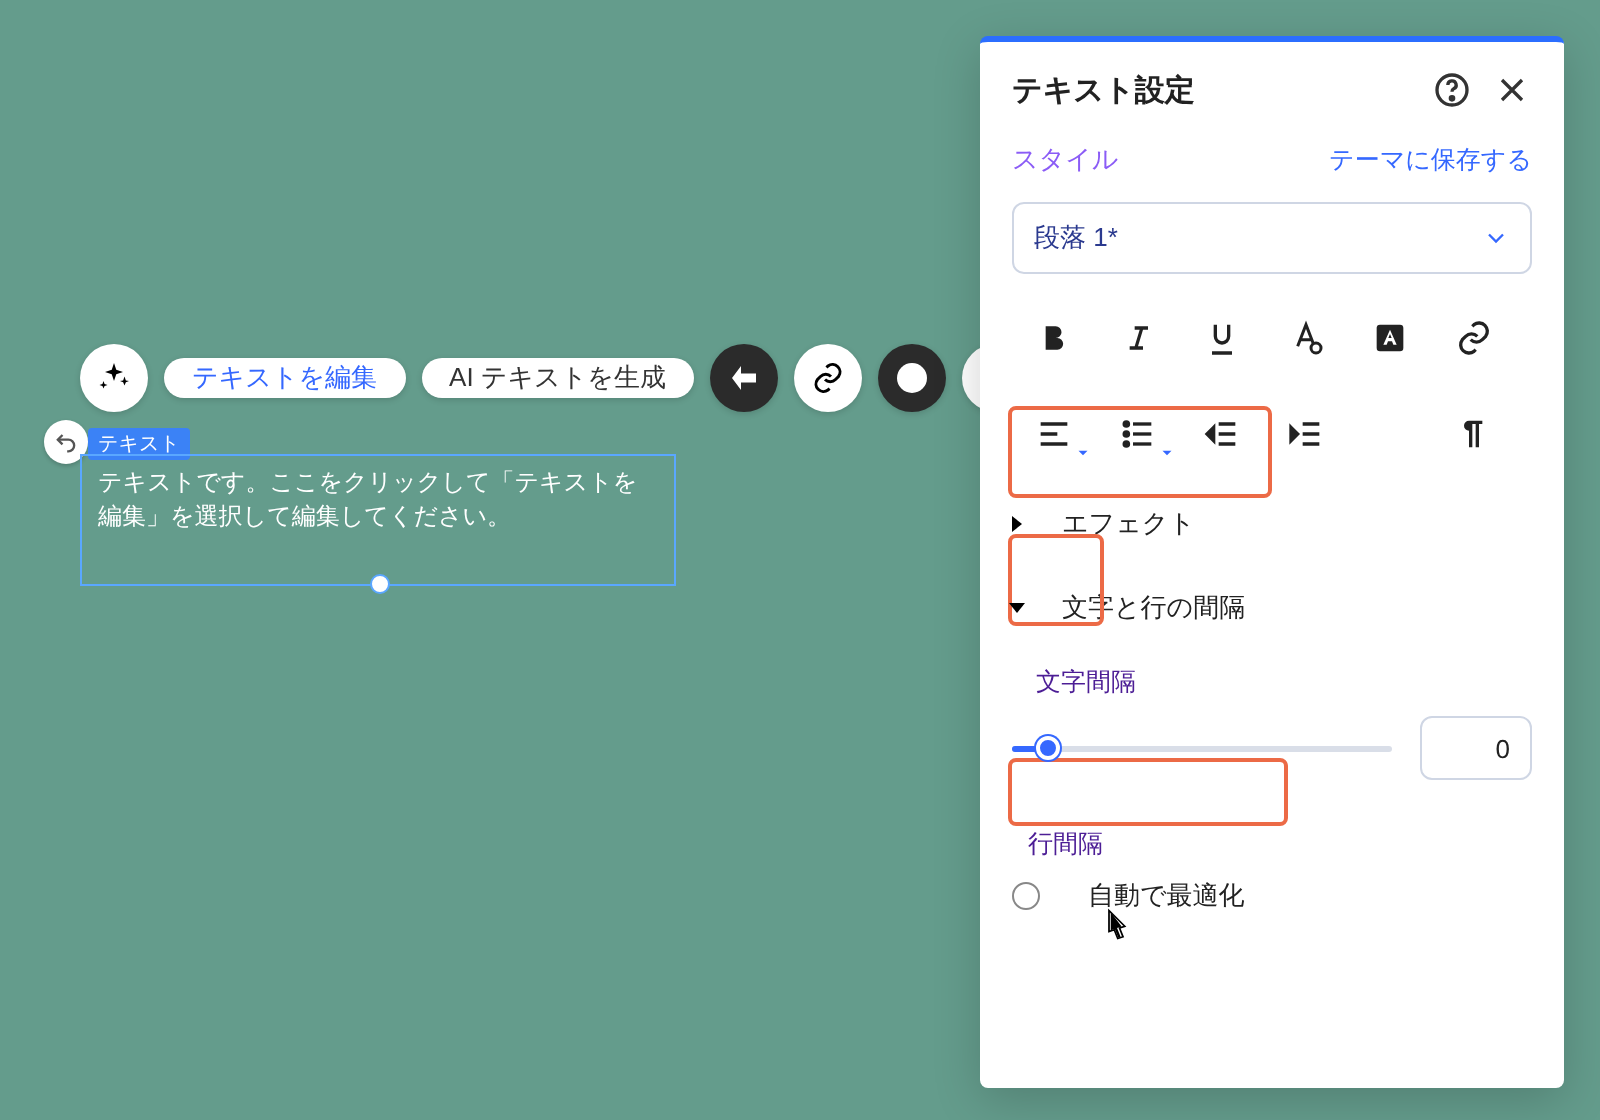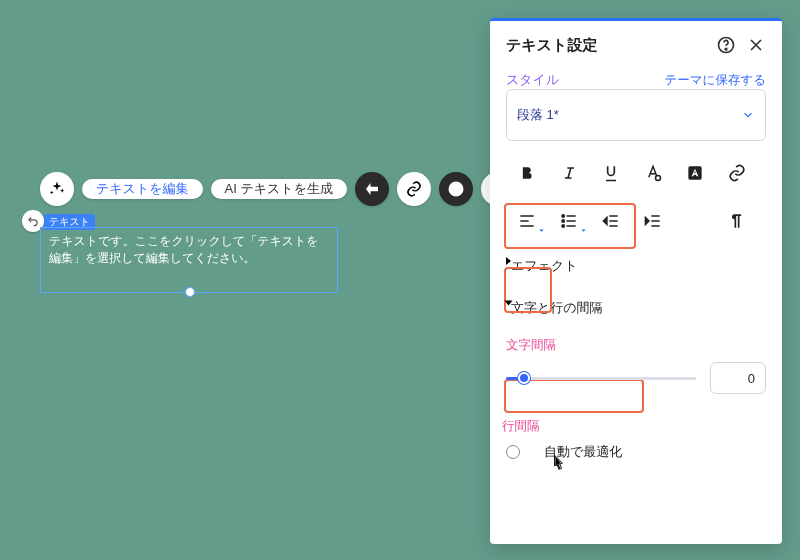--- a/index.html
+++ b/index.html
@@ -88,55 +88,55 @@
     display:flex;align-items:center;padding:14px 16px 8px;
     font-weight:600;font-size:15px;font-family:Liberation Serif, serif;
   }
   .panel-head .title{flex:1;}
   .panel-head .iconbtn{width:20px;height:20px;margin-left:10px;display:flex;align-items:center;justify-content:center;cursor:pointer;color:#333;}
 
   .section{padding:8px 16px;}
   .row-between{display:flex;justify-content:space-between;align-items:center;}
   .link{color:#3568ff;font-size:12.5px;cursor:pointer;}
   .select{
-    margin-top:0;border:1px solid #cfd6e4;border-radius:6px;
-    height:52px;display:flex;align-items:center;padding:0 10px;
+    margin-top:12px;border:1px solid #cfd6e4;border-radius:6px;
+    height:36px;display:flex;align-items:center;padding:0 10px;
     justify-content:space-between;cursor:pointer;color:#2b3a8f;
   }
   .select svg{width:14px;height:14px;color:#3568ff;}
 
   .icongrid{display:flex;align-items:center;gap:0;padding:4px 0;}
   .ig-cell{
     width:42px;height:40px;display:flex;align-items:center;justify-content:center;
     cursor:pointer;color:#222;position:relative;
   }
   .ig-cell svg{width:20px;height:20px;}
   .hl{
     border:2px solid #ec6a46;border-radius:4px;
     position:absolute;pointer-events:none;
   }
   .hl.a{left:14px;top:182px;width:132px;height:46px;}
   .hl.b{left:14px;top:246px;width:48px;height:46px;}
   .hl.c{left:14px;top:358px;width:140px;height:34px;}
 
-  .expander{display:flex;gap:0;padding:12px 16px;cursor:pointer;}
+  .expander{display:flex;align-items:center;gap:20px;padding:12px 16px;cursor:pointer;}
   .expander .tri{width:0;height:0;border-left:5px solid #000;border-top:4px solid transparent;border-bottom:4px solid transparent;}
   .expander.open .tri{transform:rotate(90deg);border-left-color:#000;}
 
   .slider-row{display:flex;align-items:center;gap:14px;padding:6px 16px 2px;}
   .slider{flex:1;height:18px;position:relative;}
   .slider .track{position:absolute;top:8px;left:0;right:0;height:3px;background:#d9dee8;border-radius:2px;}
   .slider .fill{position:absolute;top:8px;left:0;width:18px;height:3px;background:#3568ff;border-radius:2px;}
   .slider .thumb{position:absolute;top:3px;left:12px;width:12px;height:12px;border-radius:50%;background:#3568ff;border:2px solid #fff;box-shadow:0 0 0 1px #3568ff;}
   .numbox{width:56px;height:32px;border:1px solid #cfd6e4;border-radius:6px;display:flex;align-items:center;justify-content:flex-end;padding:0 10px;font-size:13px;color:#222;}
 
   .radio-row{display:flex;align-items:center;gap:24px;padding:6px 16px;}
   .radio{width:14px;height:14px;border:1.5px solid #888;border-radius:50%;}
 
-  .label-sm{color:#ec4899;font-size:12.5px;padding:8px 16px 2px;}
+  .label-sm{color:#4c1d95;font-size:12.5px;padding:8px 16px 2px;margin-left:12px;}
 
   
   .pointer{
     position:absolute;left:544px;top:450px;pointer-events:none;
   }
   .pointer svg{width:28px;height:28px;}
 
   .muted{color:#8b5cf6;}
 </style>
 </head>

